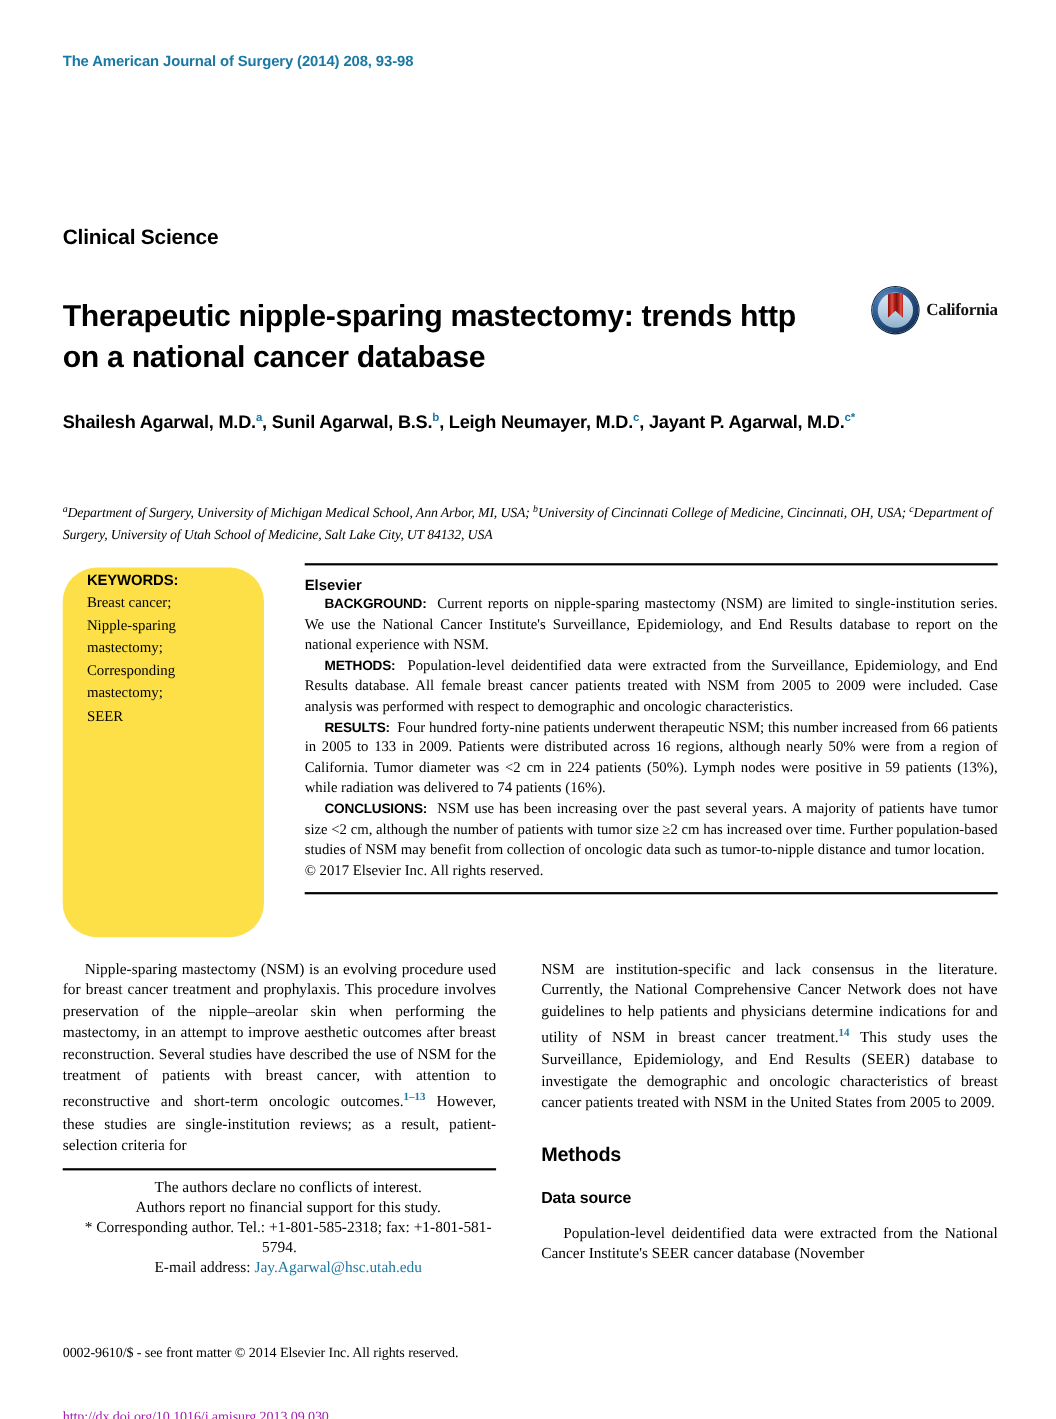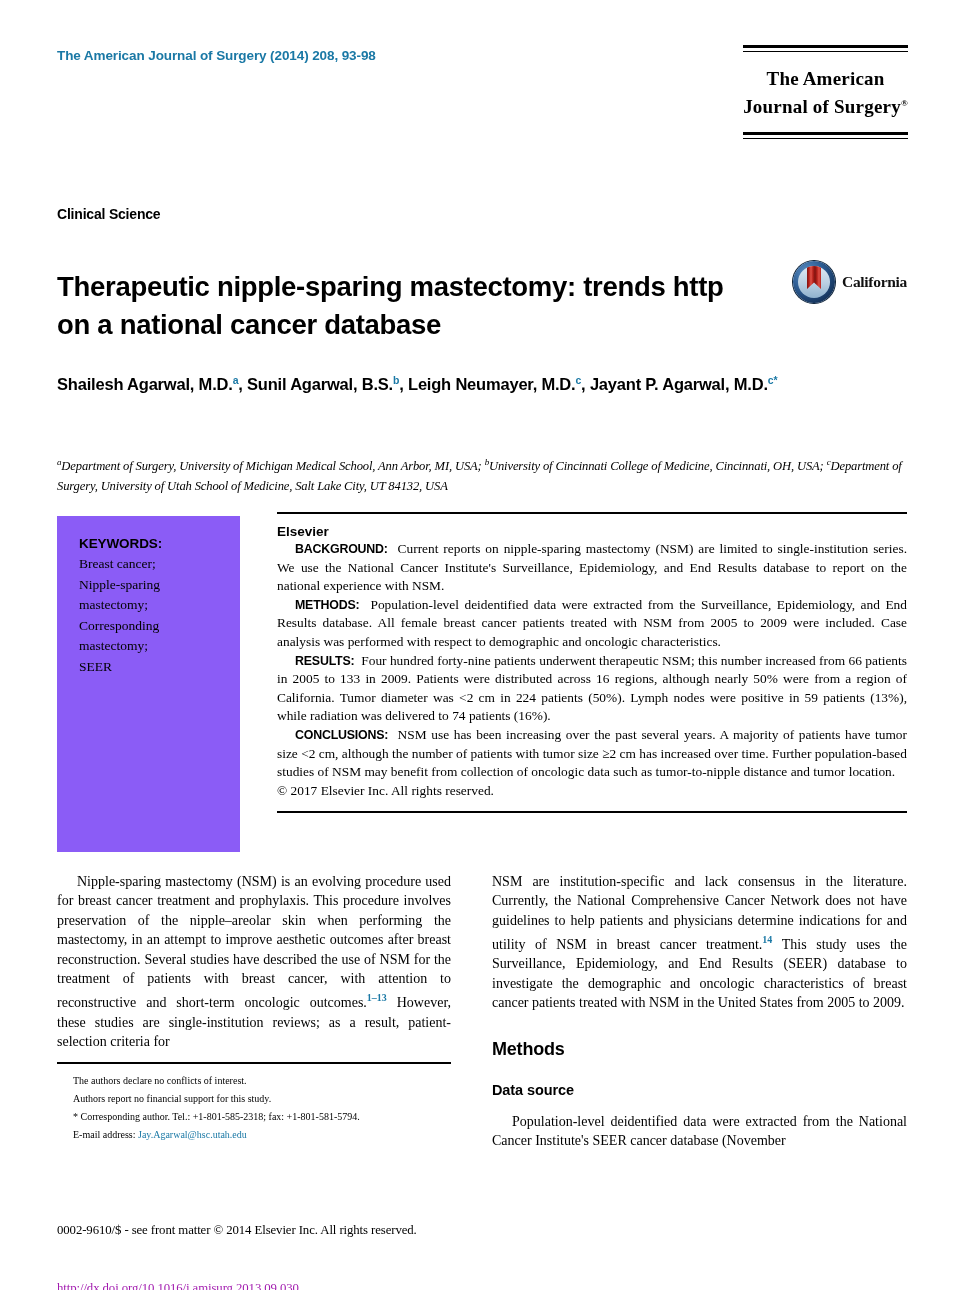--- a/index.html
+++ b/index.html
@@ -65,21 +65,21 @@
     vertical-align: super;
   }
 
   
   .kicker {
     position: absolute;
     left: 57px;
     top: 206px;
     font-family: "Liberation Sans", sans-serif;
     font-weight: bold;
-    font-size: 14px;
+    font-size: 19px;
     letter-spacing: -0.2px;
   }
   .article-title {
     position: absolute;
     left: 57px;
     top: 250px;
     width: 700px;
     font-family: "Liberation Sans", sans-serif;
     font-weight: bold;
     font-size: 27.5px;
@@ -165,23 +165,24 @@
   }
   .affiliations sup { font-size: 9px; vertical-align: super; font-style: italic; }
 
   
   .keywords-box {
     position: absolute;
     left: 57px;
     top: 516px;
     width: 183px;
     height: 336px;
-    background: #8b5cf6;
+    background: #fde047;
     box-sizing: border-box;
-    padding: 20px 0 0 22px;
+    padding: 4px 0 0 22px;
+    border-radius: 31px;
   }
   .keywords-title {
     font-family: "Liberation Sans", sans-serif;
     font-weight: bold;
     font-size: 13.5px;
     letter-spacing: -0.1px;
     margin-bottom: 3px;
   }
   .keywords-list {
     font-family: "Liberation Serif", serif;
@@ -272,24 +273,25 @@
   
   .footnotes {
     position: absolute;
     left: 57px;
     top: 1062px;
     width: 394px;
   }
   .foot-rule { border-top: 2.2px solid #000; width: 394px; margin-bottom: 8px; }
   .foot-line {
     font-family: "Liberation Serif", serif;
-    font-size: 10px;
+    font-size: 14px;
     line-height: 18px;
     text-indent: 16px;
     margin: 0;
+    text-align: center;
   }
   .foot-link { color: #1a78a5; }
 
   
   .bottom-matter {
     position: absolute;
     left: 57px;
     top: 1222px;
     width: 520px;
   }
@@ -308,26 +310,20 @@
     margin-top: 41px;
   }
 </style>
 </head>
 <body>
 
 <div class="page">
 
   <div class="journal-ref">The American Journal of Surgery (2014) 208, 93-98</div>
 
-  <div class="logo-block">
-    <div class="logo-rule-top"></div>
-    <div class="logo-line">The American</div>
-    <div class="logo-line"><span>Journal of Surgery</span><sup>®</sup></div>
-    <div class="logo-rule-bottom"></div>
-  </div>
 
   <div class="kicker">Clinical Science</div>
 
   <h1 class="article-title">Therapeutic nipple-sparing mastectomy: trends http on a national cancer database</h1>
 
   <div class="crossmark">
     <div class="crossmark-mark">
       <div class="crossmark-inner">
         <div class="crossmark-ribbon"></div>
       </div>

